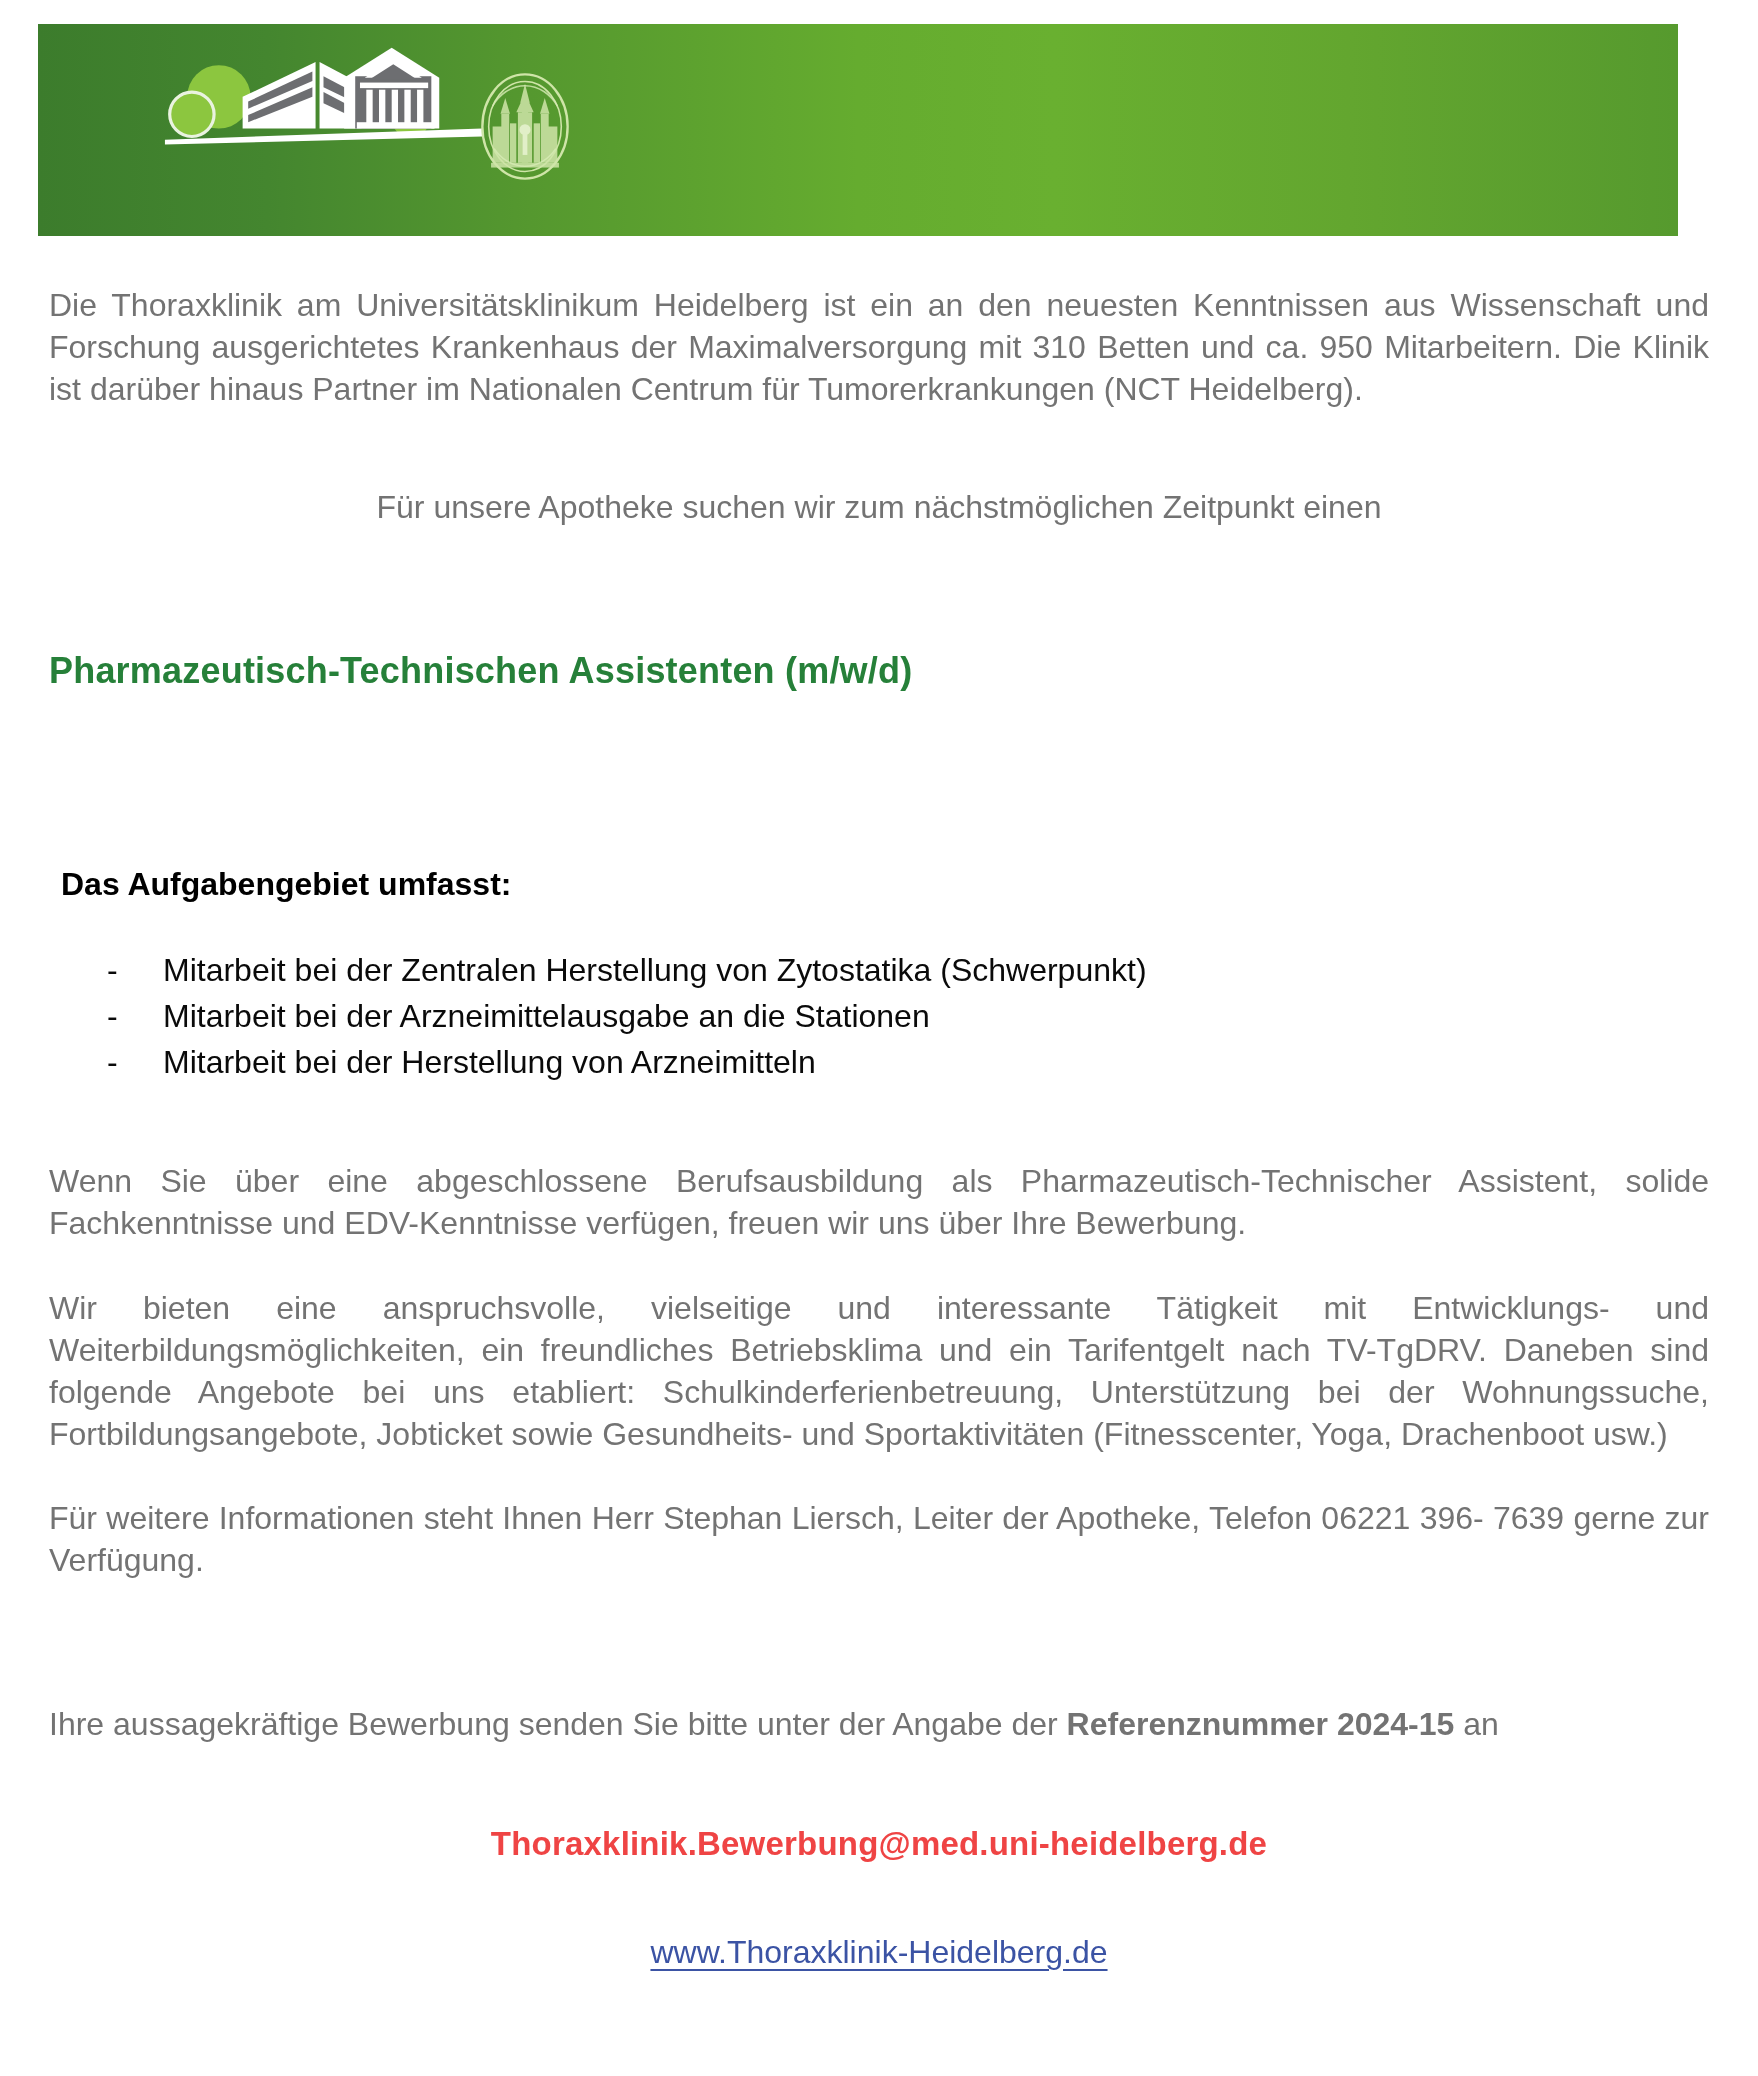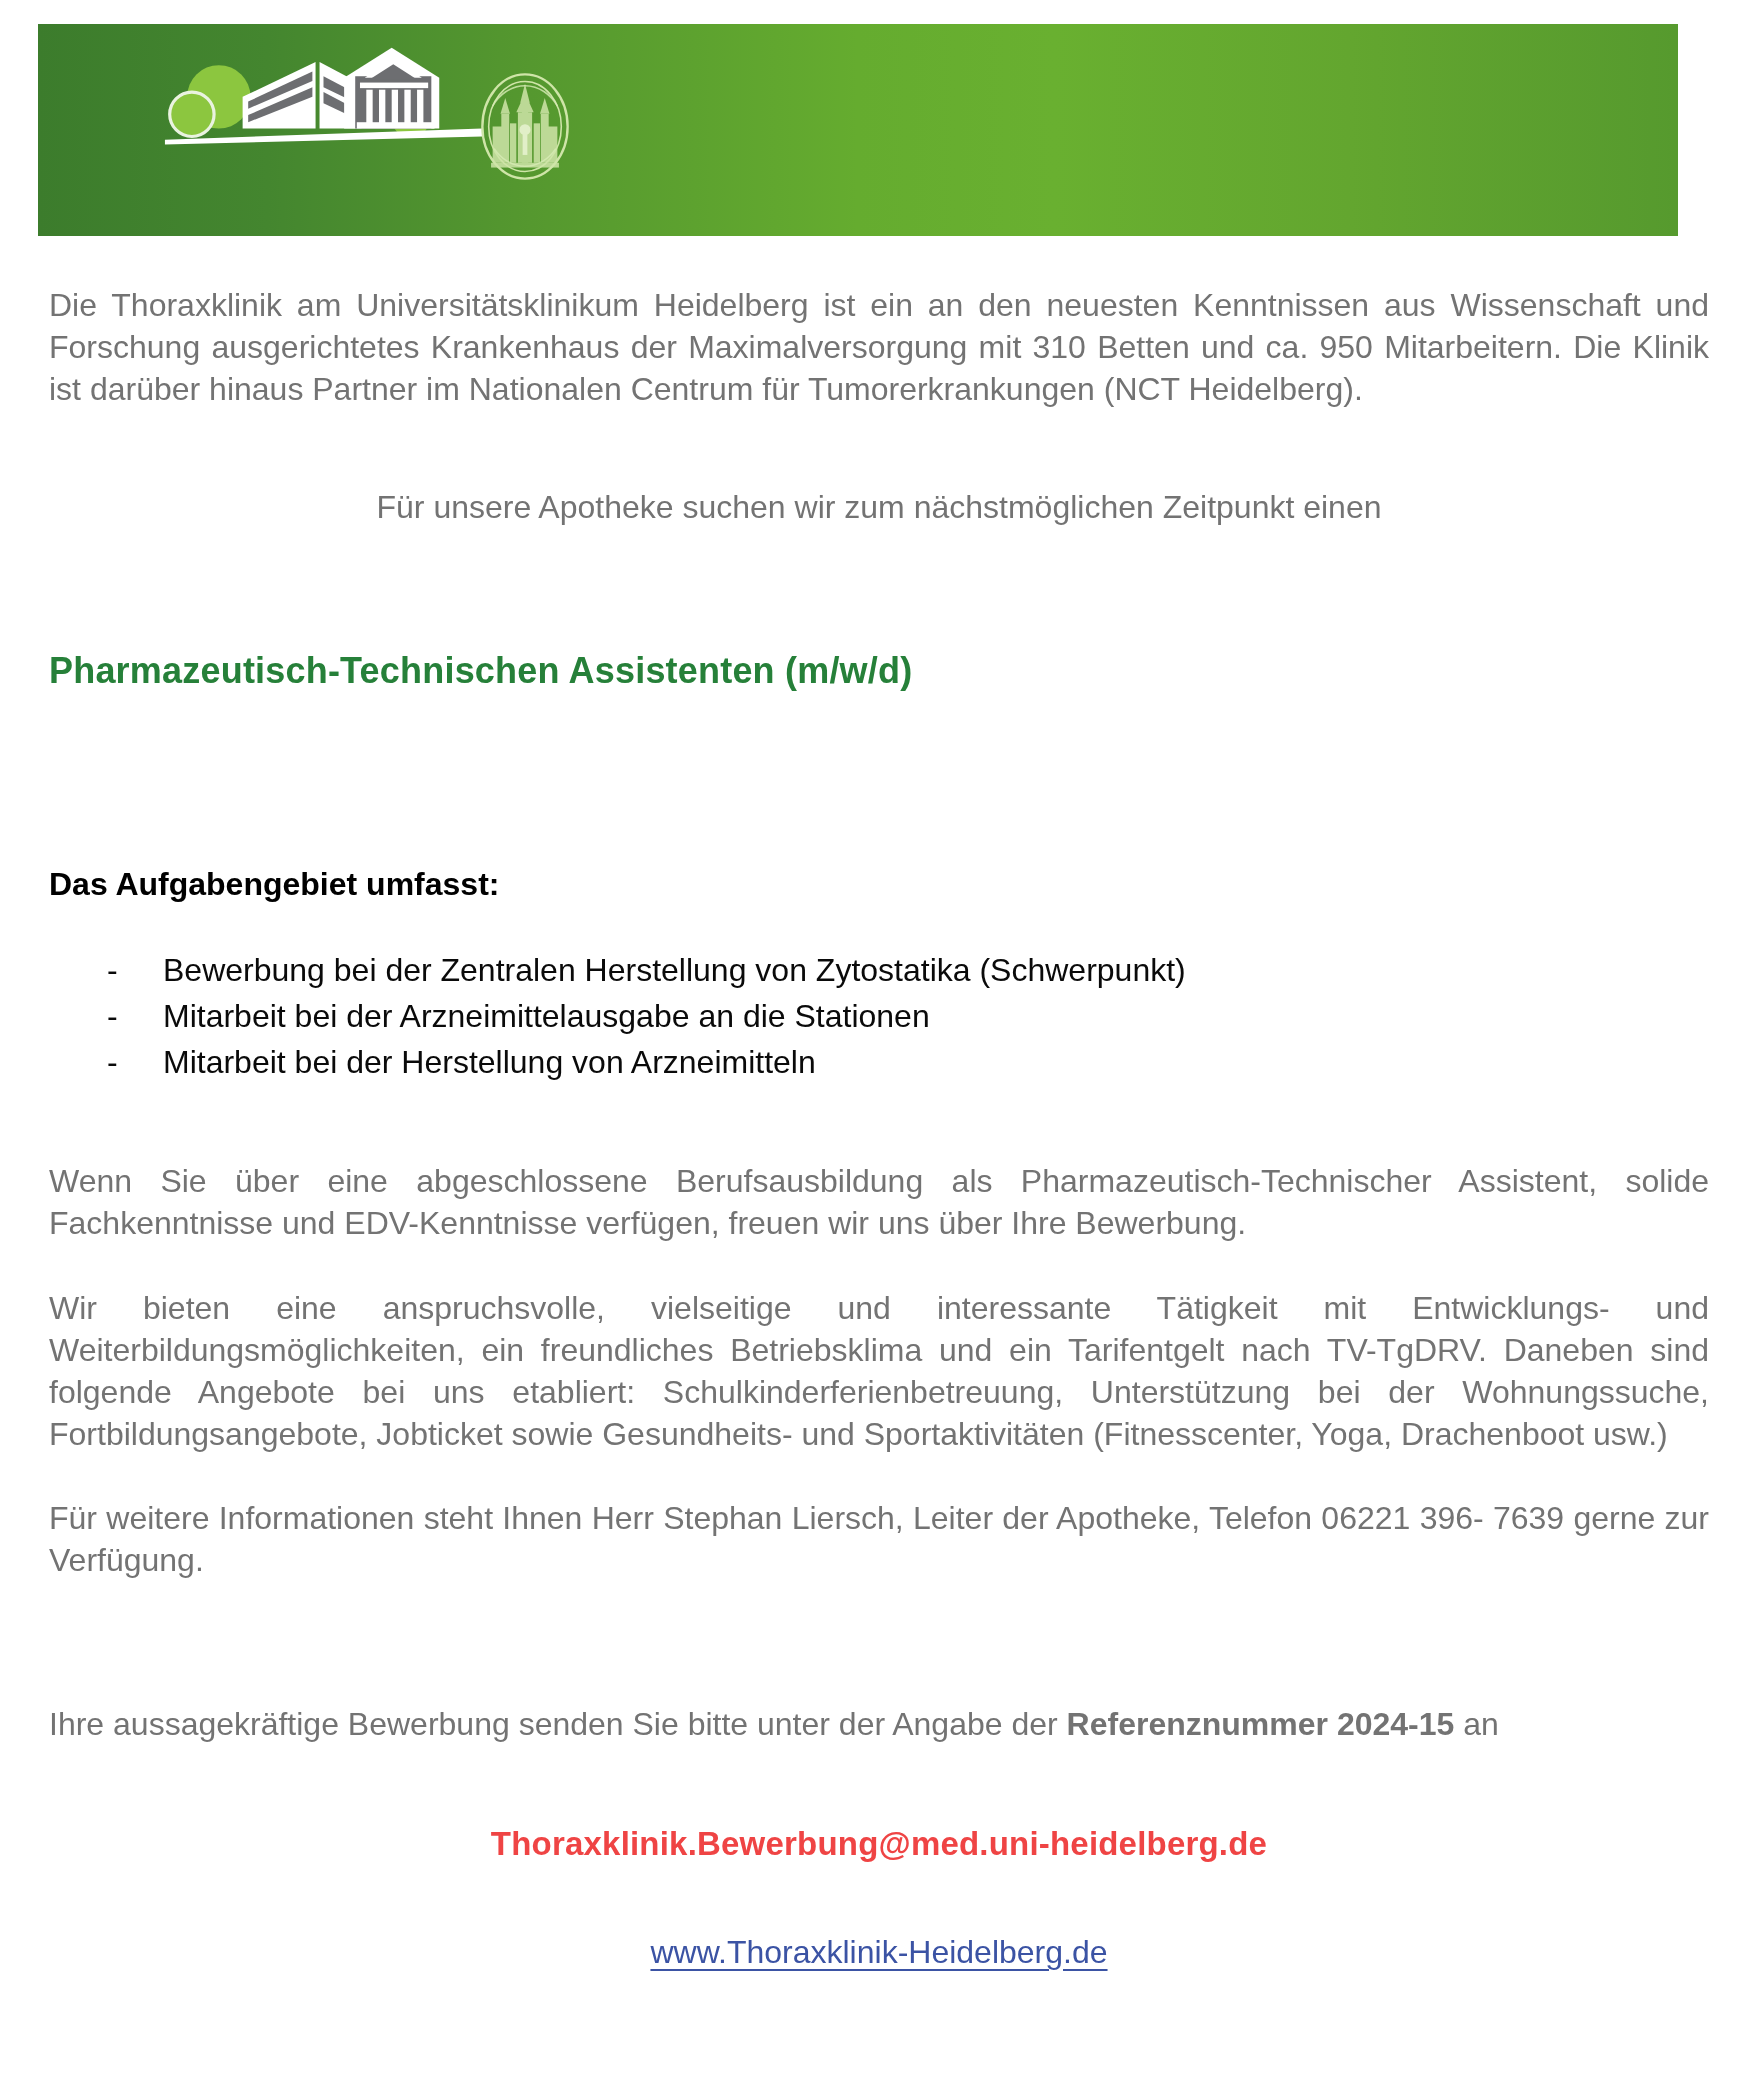--- a/index.html
+++ b/index.html
@@ -95,21 +95,21 @@
     font-size: 32px;
     line-height: 42px;
     text-align: justify;
     color: #737373;
   }
   p.body.left { text-align: center; }
 
   .pos-p1   { position: absolute; left: 0;   top: 284px;  width: 1660px; }
   .pos-p2   { position: absolute; left: 0;   top: 486px;  width: 1660px; }
   .pos-job  { position: absolute; left: 0;   top: 650px;  width: 1660px; }
-  .pos-head { position: absolute; left: 0;   top: 866px; width: 1660px; }
+  .pos-head { position: absolute; left: 12px;   top: 866px; width: 1660px; }
   .pos-list { position: absolute; left: 0;   top: 947px; width: 1660px; }
   .pos-p3   { position: absolute; left: 0;   top: 1160px; width: 1660px; }
   .pos-p4   { position: absolute; left: 0;   top: 1287px; width: 1660px; }
   .pos-p5   { position: absolute; left: 0;   top: 1497px; width: 1660px; }
   .pos-p6   { position: absolute; left: 0;   top: 1703px; width: 1660px; }
   .pos-mail { position: absolute; left: 0;   top: 1825px; width: 1660px; text-align: center; }
   .pos-url  { position: absolute; left: 0;   top: 1903px; width: 1660px; text-align: center; margin-top: 31px; }
 
   .job-title {
     font-size: 36px;
@@ -245,21 +245,21 @@
     <span class="job-title">Pharmazeutisch-Technischen Assistenten (m/w/d)</span>
   </div>
 
   <div class="pos-head">
     <span class="section-head">Das Aufgabengebiet umfasst:</span>
   </div>
 
   <ul class="tasks pos-list">
     <li>
       <span class="dash">-</span>
-      <span>Bewerbung bei der Zentralen Herstellung von Zytostatika (Schwerpunkt)</span>
+      <span>Mitarbeit bei der Zentralen Herstellung von Zytostatika (Schwerpunkt)</span>
     </li>
     <li>
       <span class="dash">-</span>
       <span>Mitarbeit bei der Arzneimittelausgabe an die Stationen</span>
     </li>
     <li>
       <span class="dash">-</span>
       <span>Mitarbeit bei der Herstellung von Arzneimitteln</span>
     </li>
   </ul>

